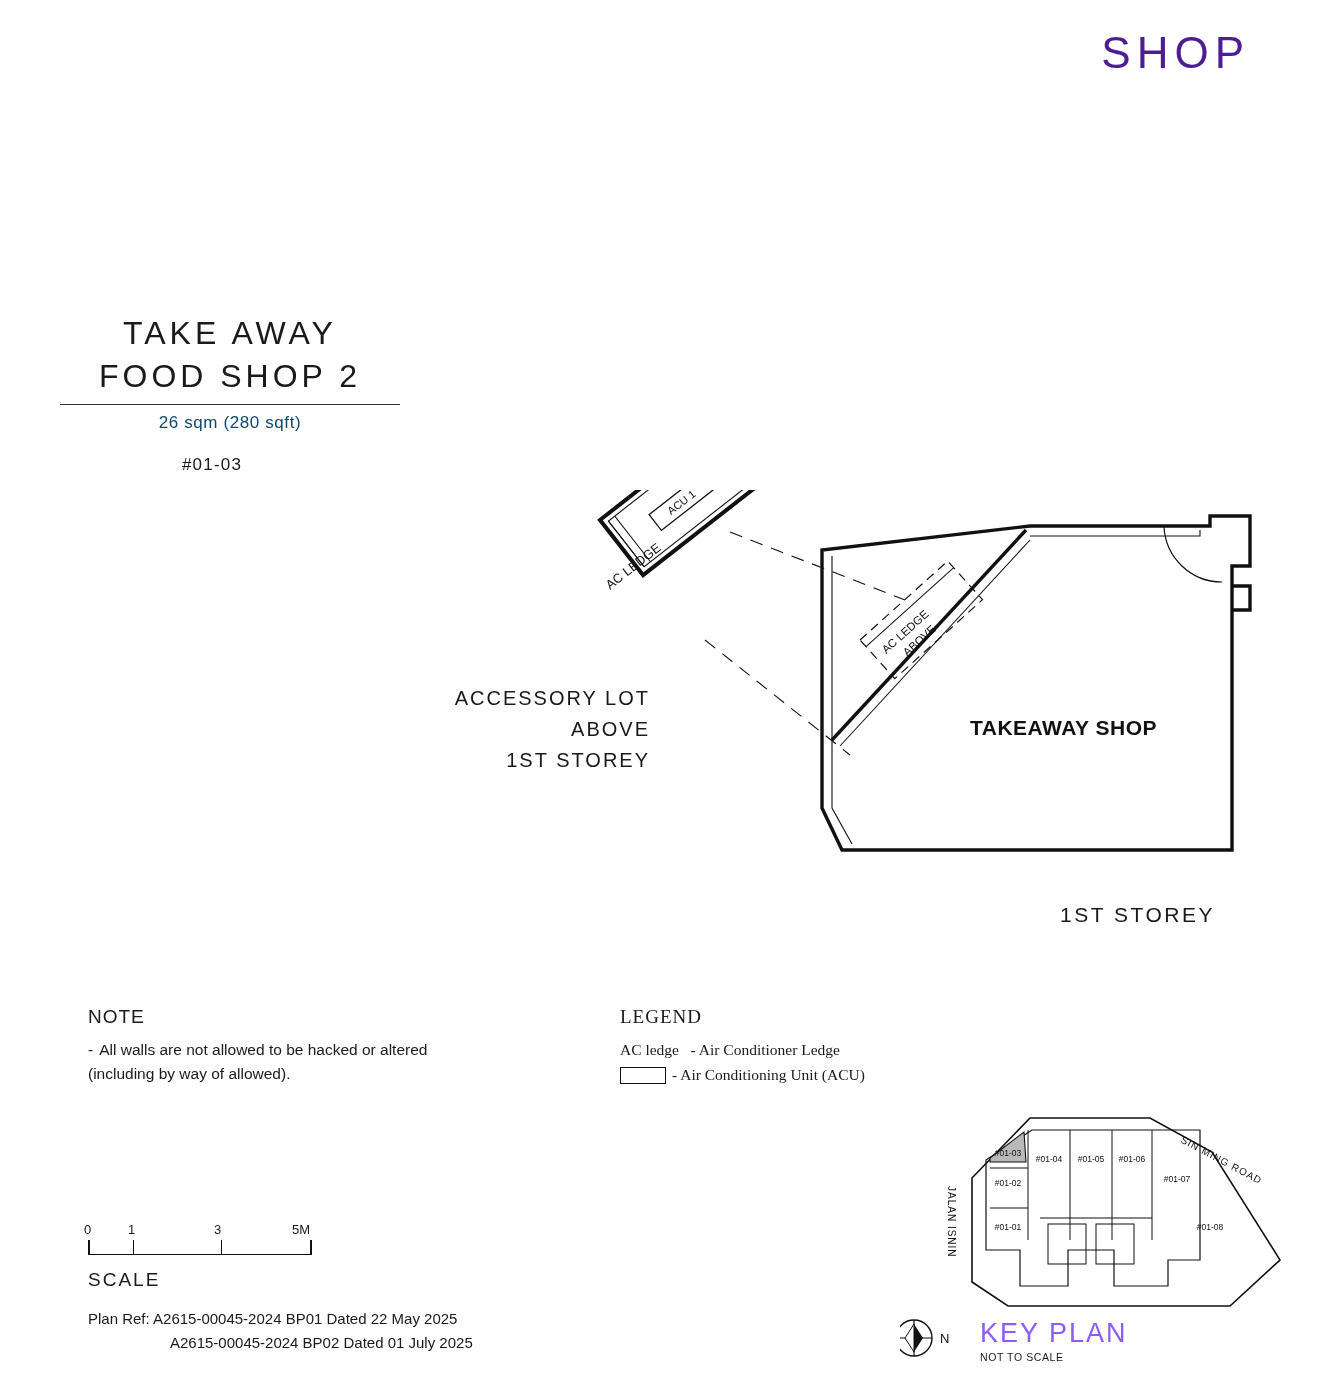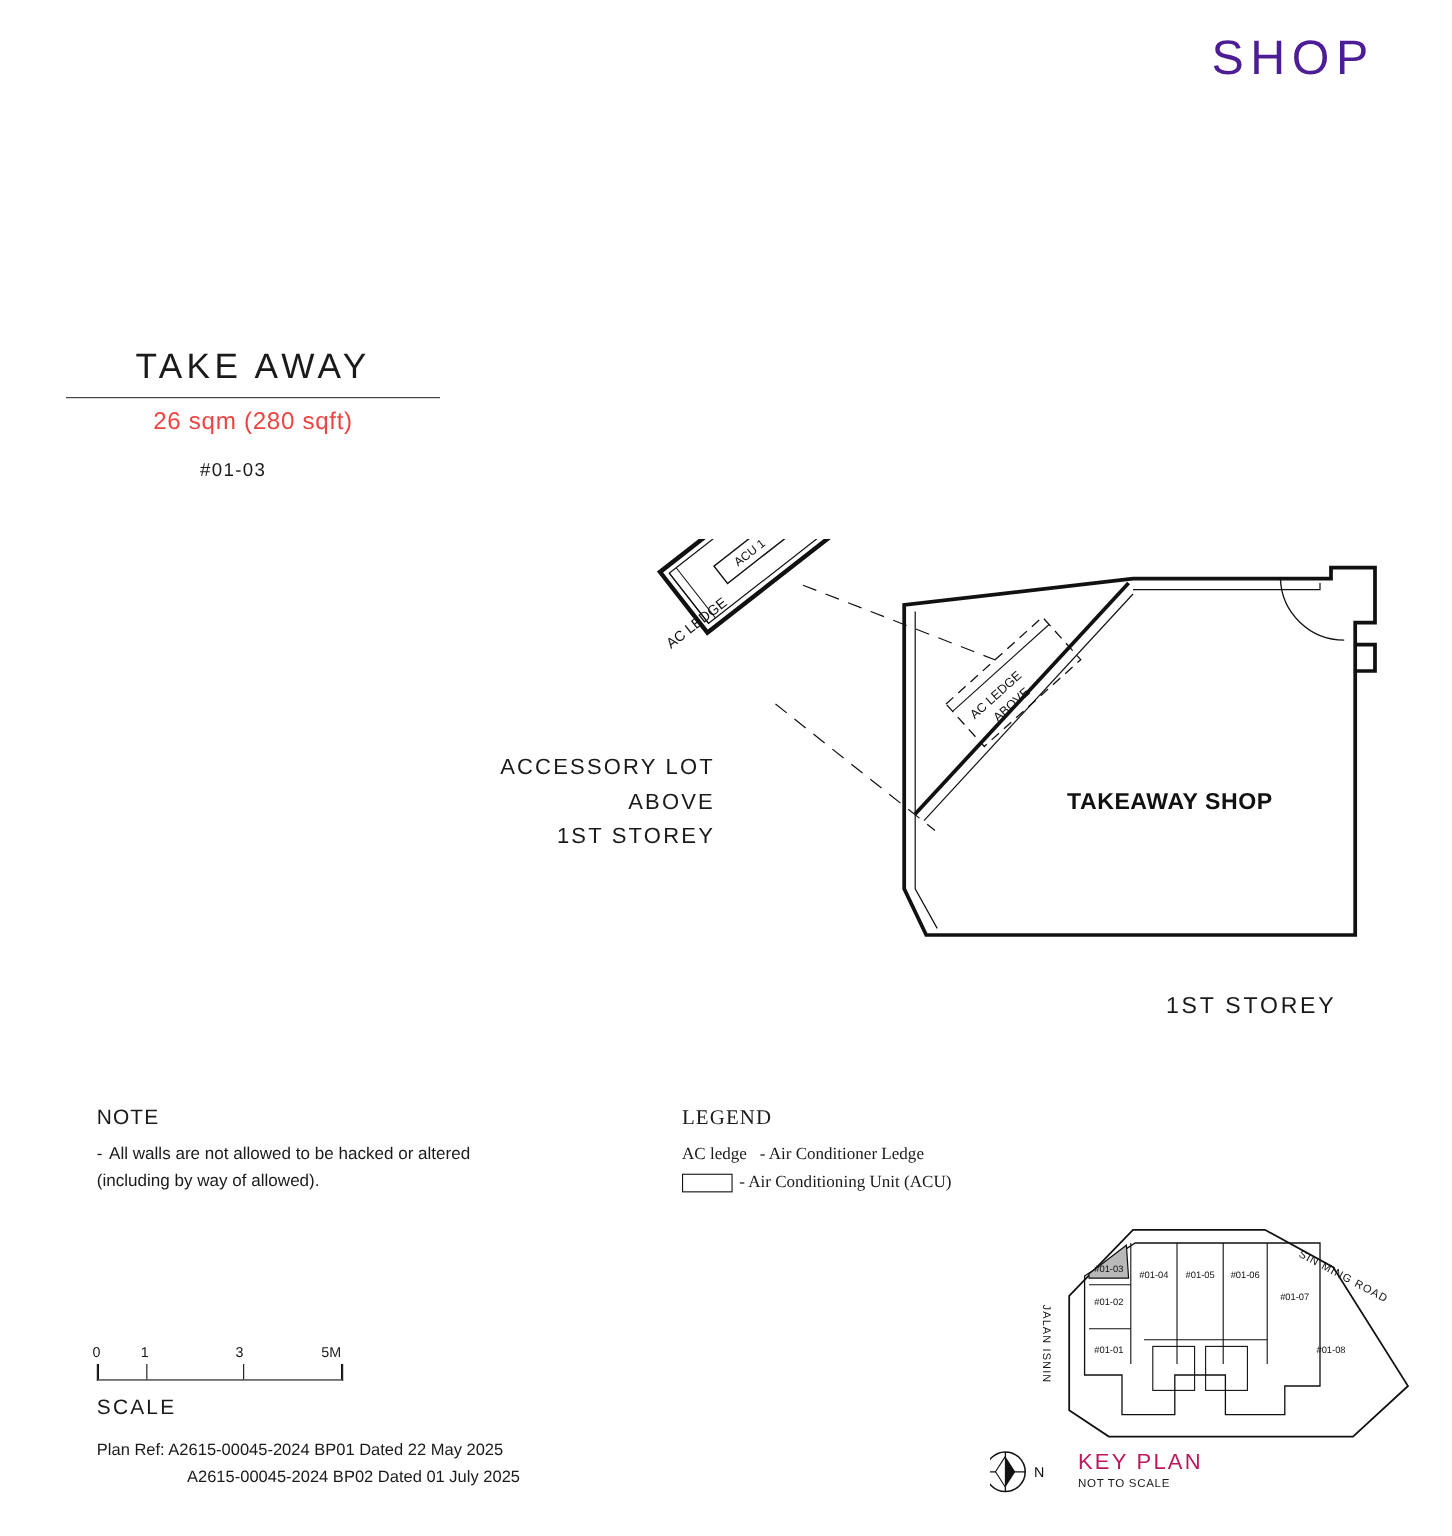--- a/index.html
+++ b/index.html
@@ -34,23 +34,23 @@
     letter-spacing: 4px;
     line-height: 1.35;
     color: #1a1a1a;
   }
   #unit-block .rule {
     border-bottom: 1px solid #333;
     margin: 6px 0 8px 0;
     width: 340px;
   }
   #unit-block .area {
-    font-size: 22px;
+    font-size: 17px;
     letter-spacing: .6px;
-    color: #ef4444;
+    color: #0c4a6e;
   }
   #unit-block .unitno {
     font-size: 17px;
     letter-spacing: 1.2px;
     margin-top: 22px;
     margin-right: 36px;
     color: #1a1a1a;
   }
 
   
@@ -127,33 +127,34 @@
   }
   #planref {
     margin-top: 16px; margin-left: 8px;
     font-size: 15px; line-height: 1.6; color: #1a1a1a;
   }
   #planref .indent { display: block; padding-left: 82px; }
 
   
   #keyplan-caption { top: 1318px; left: 980px; }
   #keyplan-caption .t {
-    font-size: 20px; letter-spacing: 2px; color: #be185d;
+    font-size: 27px; letter-spacing: 2px; color: #8b5cf6;
   }
   #keyplan-caption .s {
     font-size: 10.5px; letter-spacing: .6px; color: #1a1a1a; margin-top: 2px;
   }
 </style>
 </head>
 <body>
 
 <div class="abs" id="shop-title">SHOP</div>
 
 <div class="abs" id="unit-block">
   <div class="line1">TAKE AWAY</div>
+  <div class="line2">FOOD SHOP 2</div>
   <div class="rule"></div>
   <div class="area">26 sqm (280 sqft)</div>
   <div class="unitno">#01-03</div>
 </div>
 
 <div class="abs" id="accessory-note">
   <div>ACCESSORY LOT</div>
   <div>ABOVE</div>
   <div>1ST STOREY</div>
 </div>

